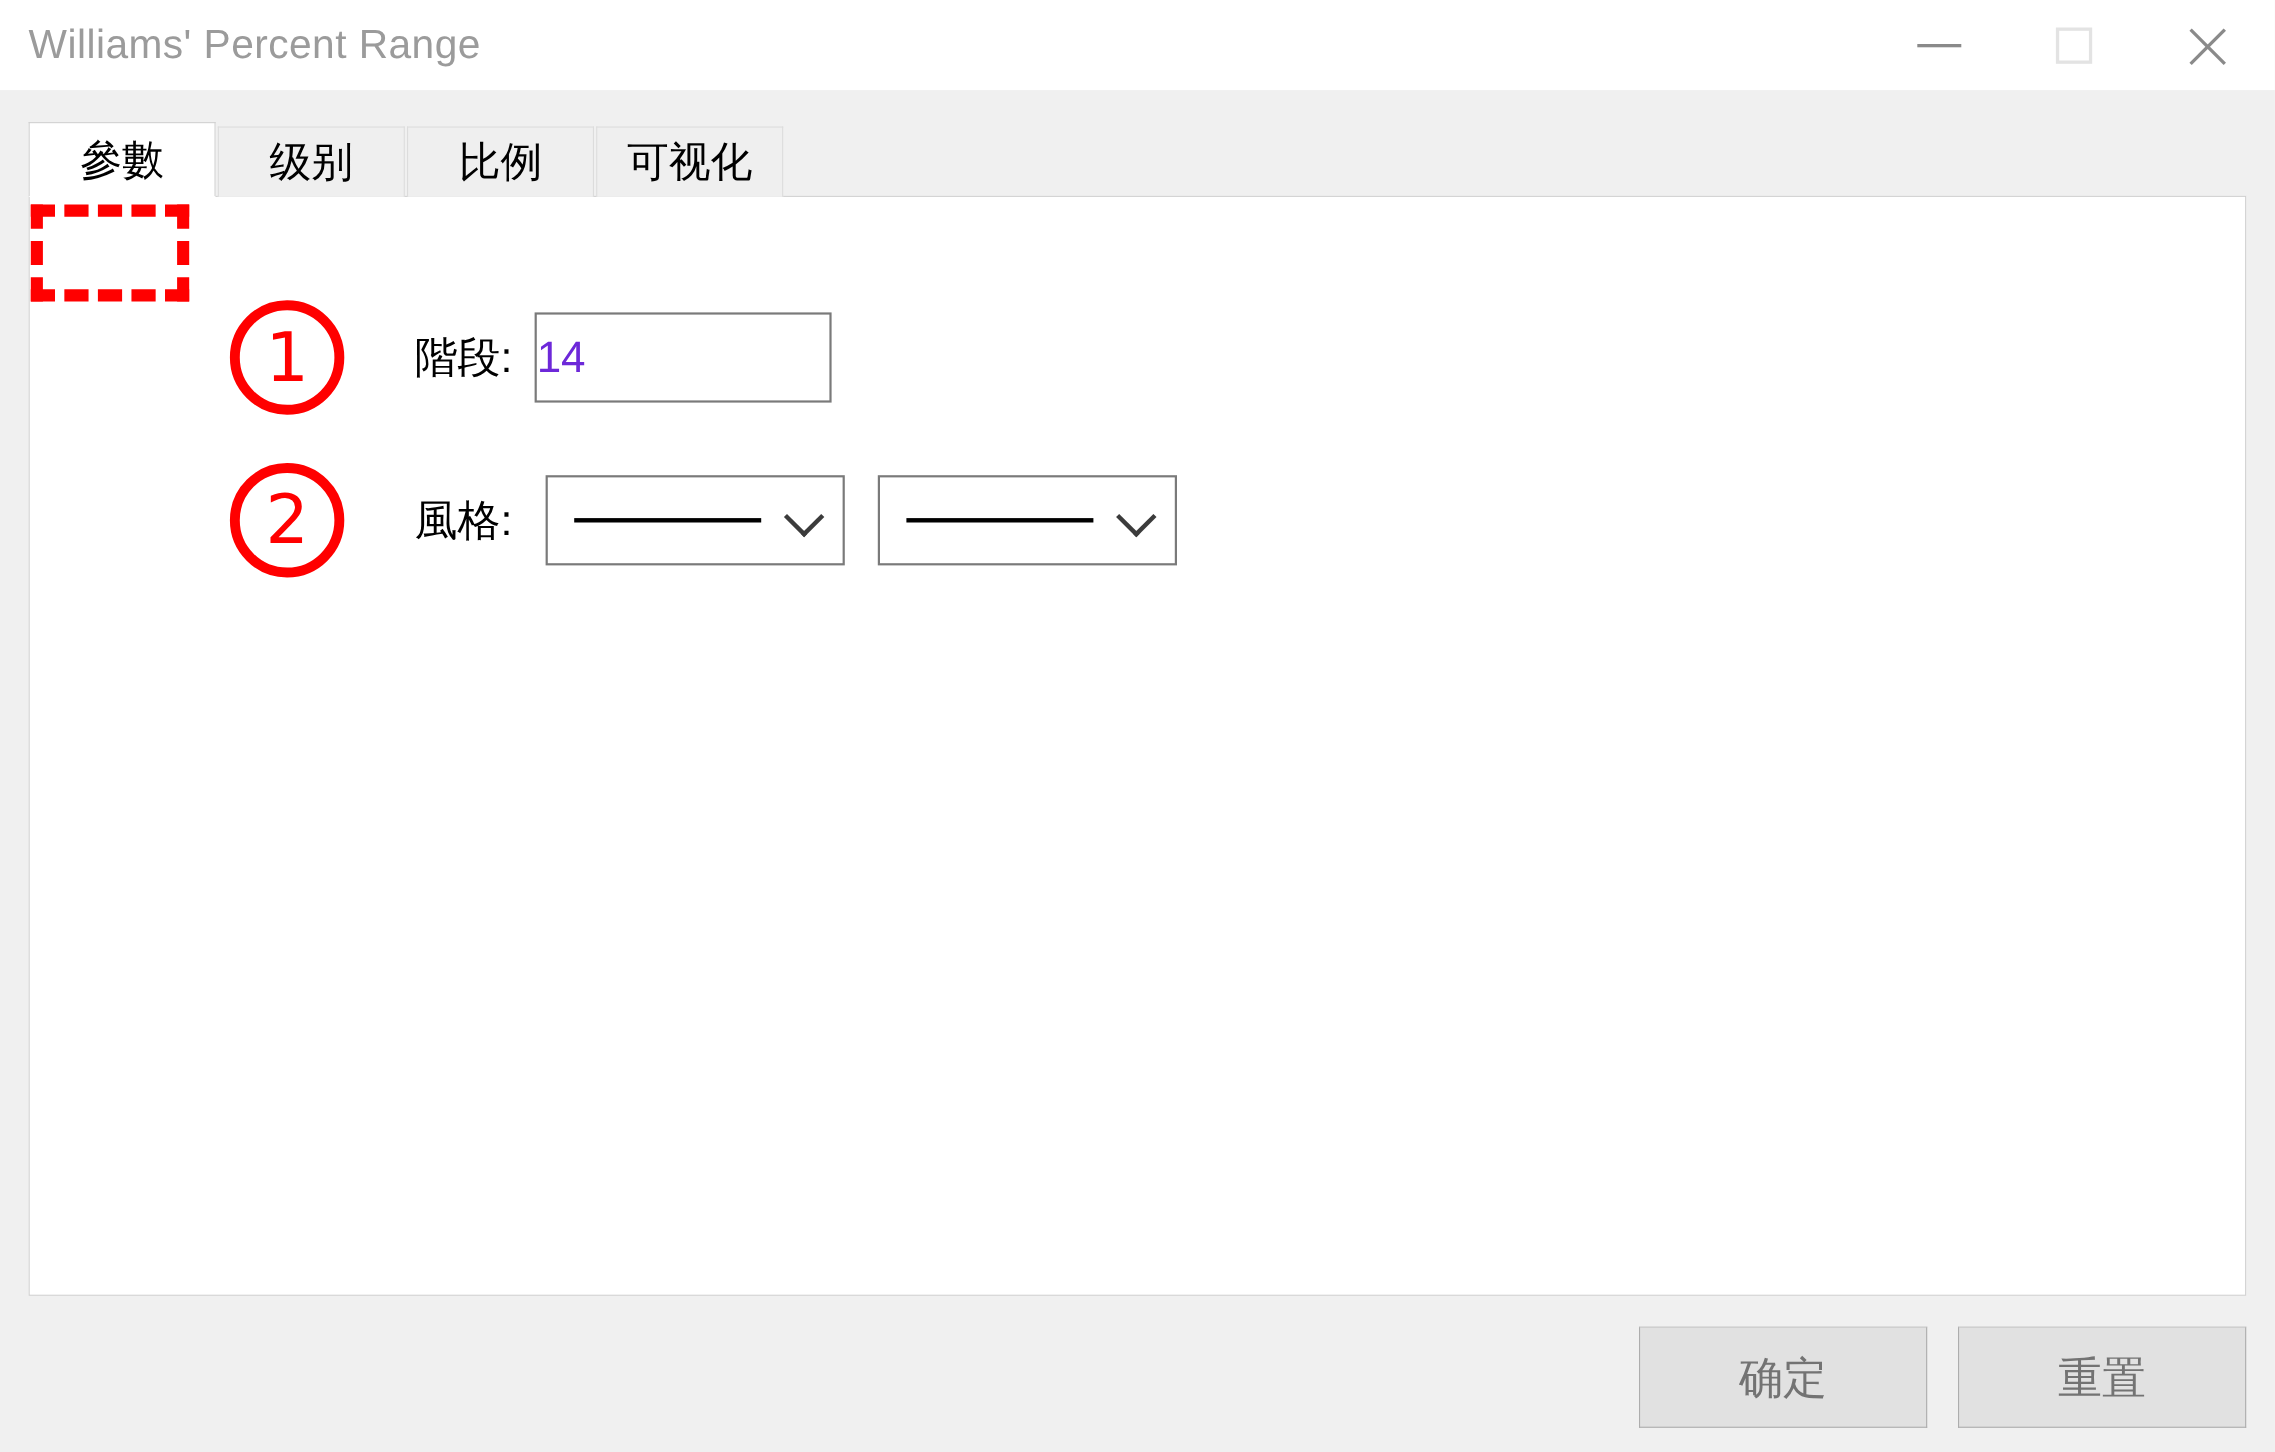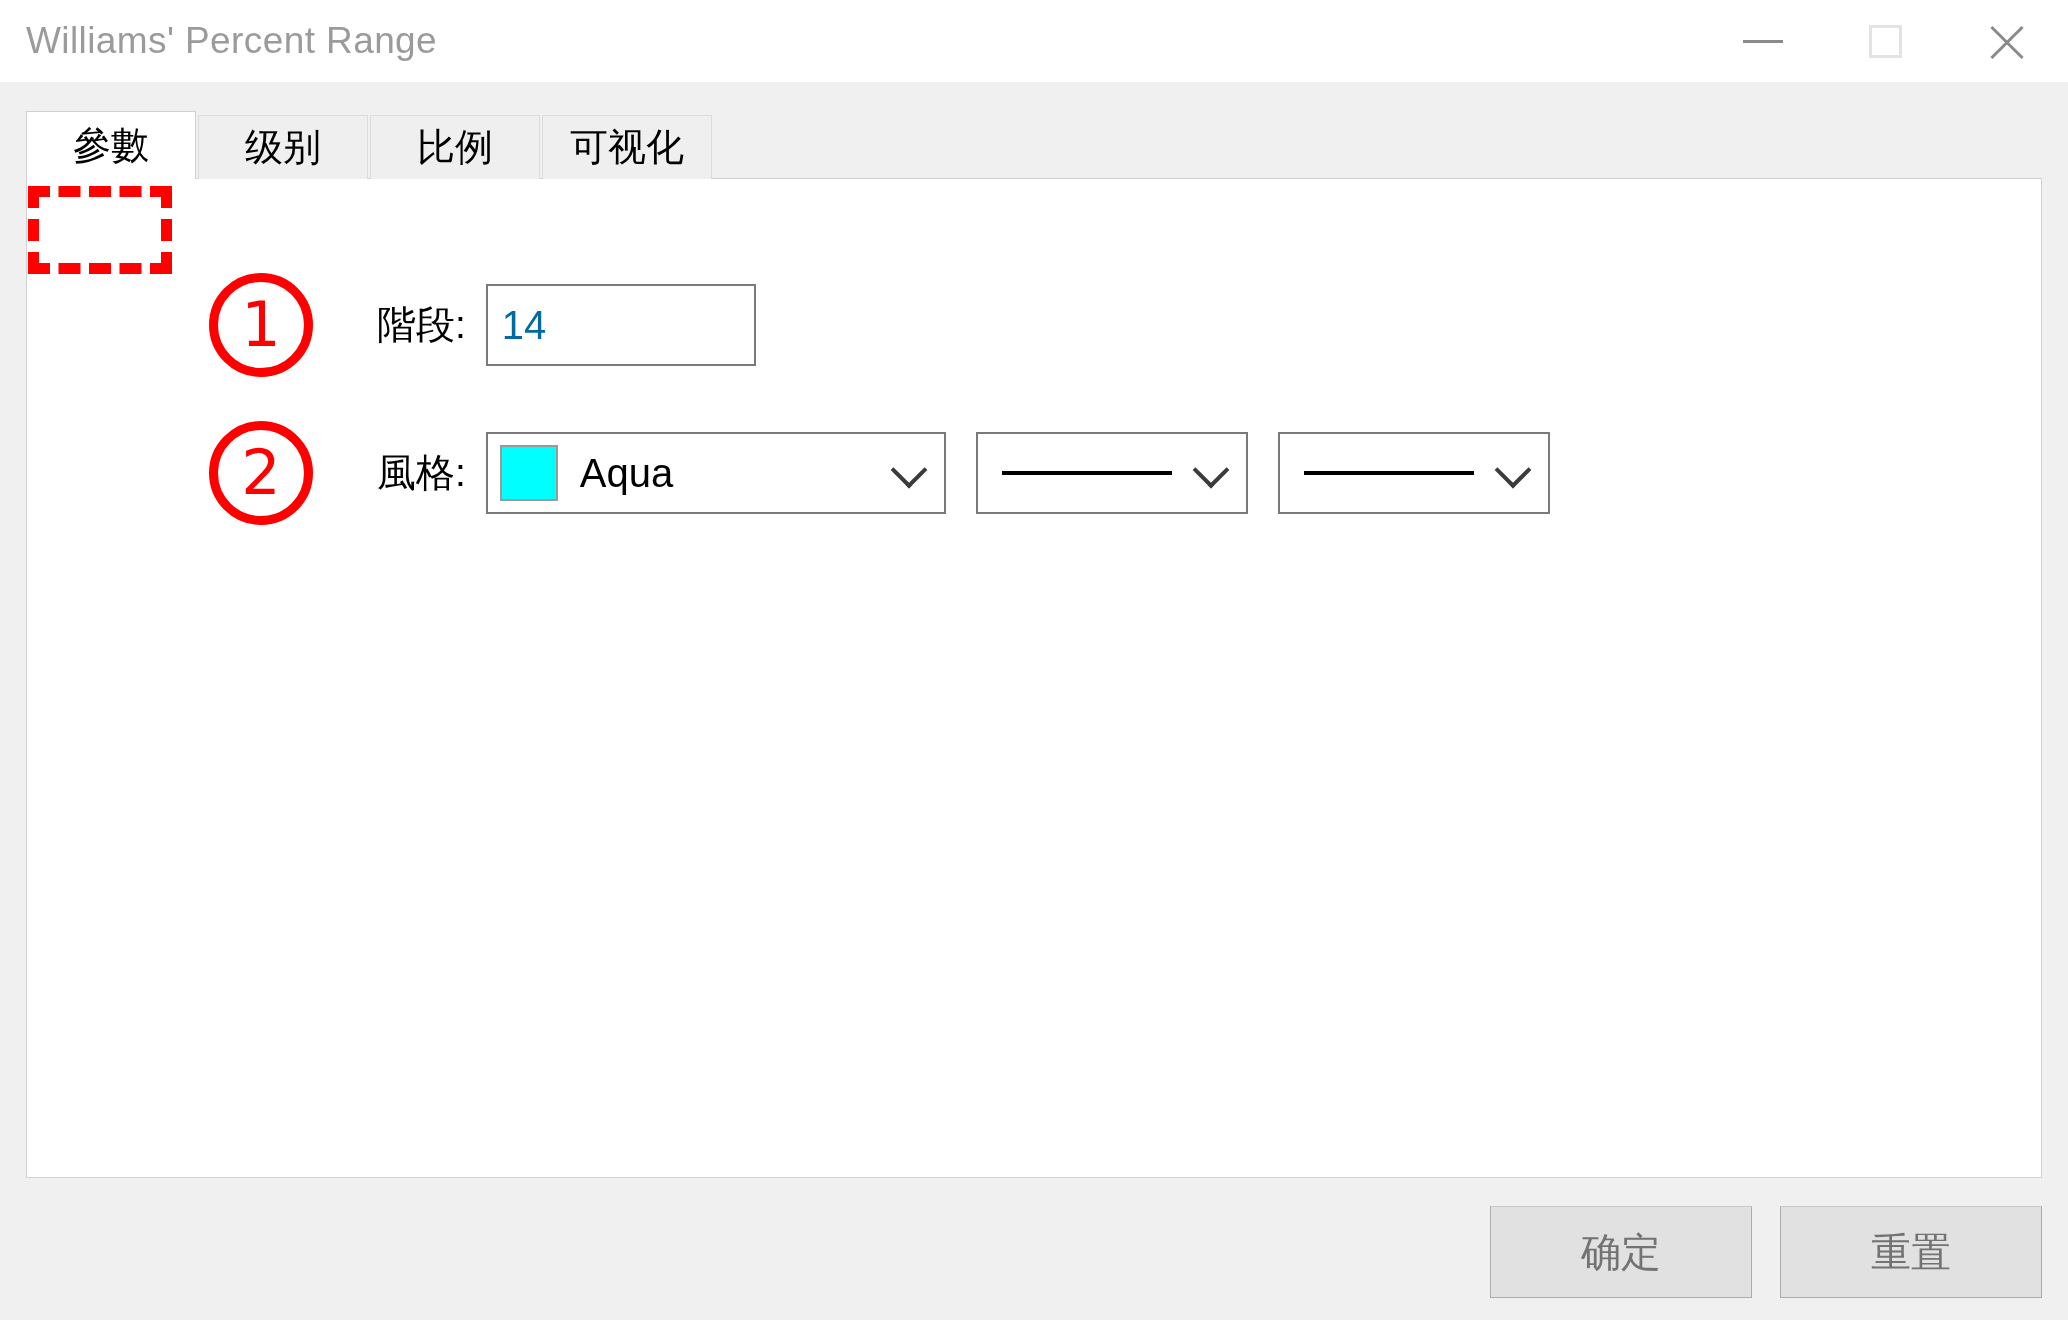--- a/index.html
+++ b/index.html
@@ -177,22 +177,22 @@
   }
 
   .text-input {
     margin-left: 20px;
     width: 270px;
     height: 82px;
     box-sizing: border-box;
     border: 2px solid #7a7a7a;
     background: #ffffff;
     font-size: 40px;
-    color: #0369a1;
-    padding: 0 14px;
+    color: #6d28d9;
+    padding: 0 0;
     display: flex;
     align-items: center;
     font-family: "Liberation Sans", sans-serif;
   }
 
   
   .combo {
     box-sizing: border-box;
     border: 2px solid #7a7a7a;
     background: #ffffff;
@@ -326,25 +326,20 @@
       <div class="form-row row-period">
         <div class="annot-circle">1</div>
         <div class="field-label">階段:</div>
         <div class="text-input" placeholder="">14</div>
       </div>
 
       <div class="form-row row-style">
         <div class="annot-circle">2</div>
         <div class="field-label">風格:</div>
 
-        <div class="combo combo-color">
-          <span class="swatch" style="background:#00FFFF"></span>
-          <span class="combo-text">Aqua</span>
-          <span class="chev"></span>
-        </div>
 
         <div class="combo combo-line">
           <span class="line-sample"></span>
           <span class="chev"></span>
         </div>
 
         <div class="combo combo-line">
           <span class="line-sample"></span>
           <span class="chev"></span>
         </div>

